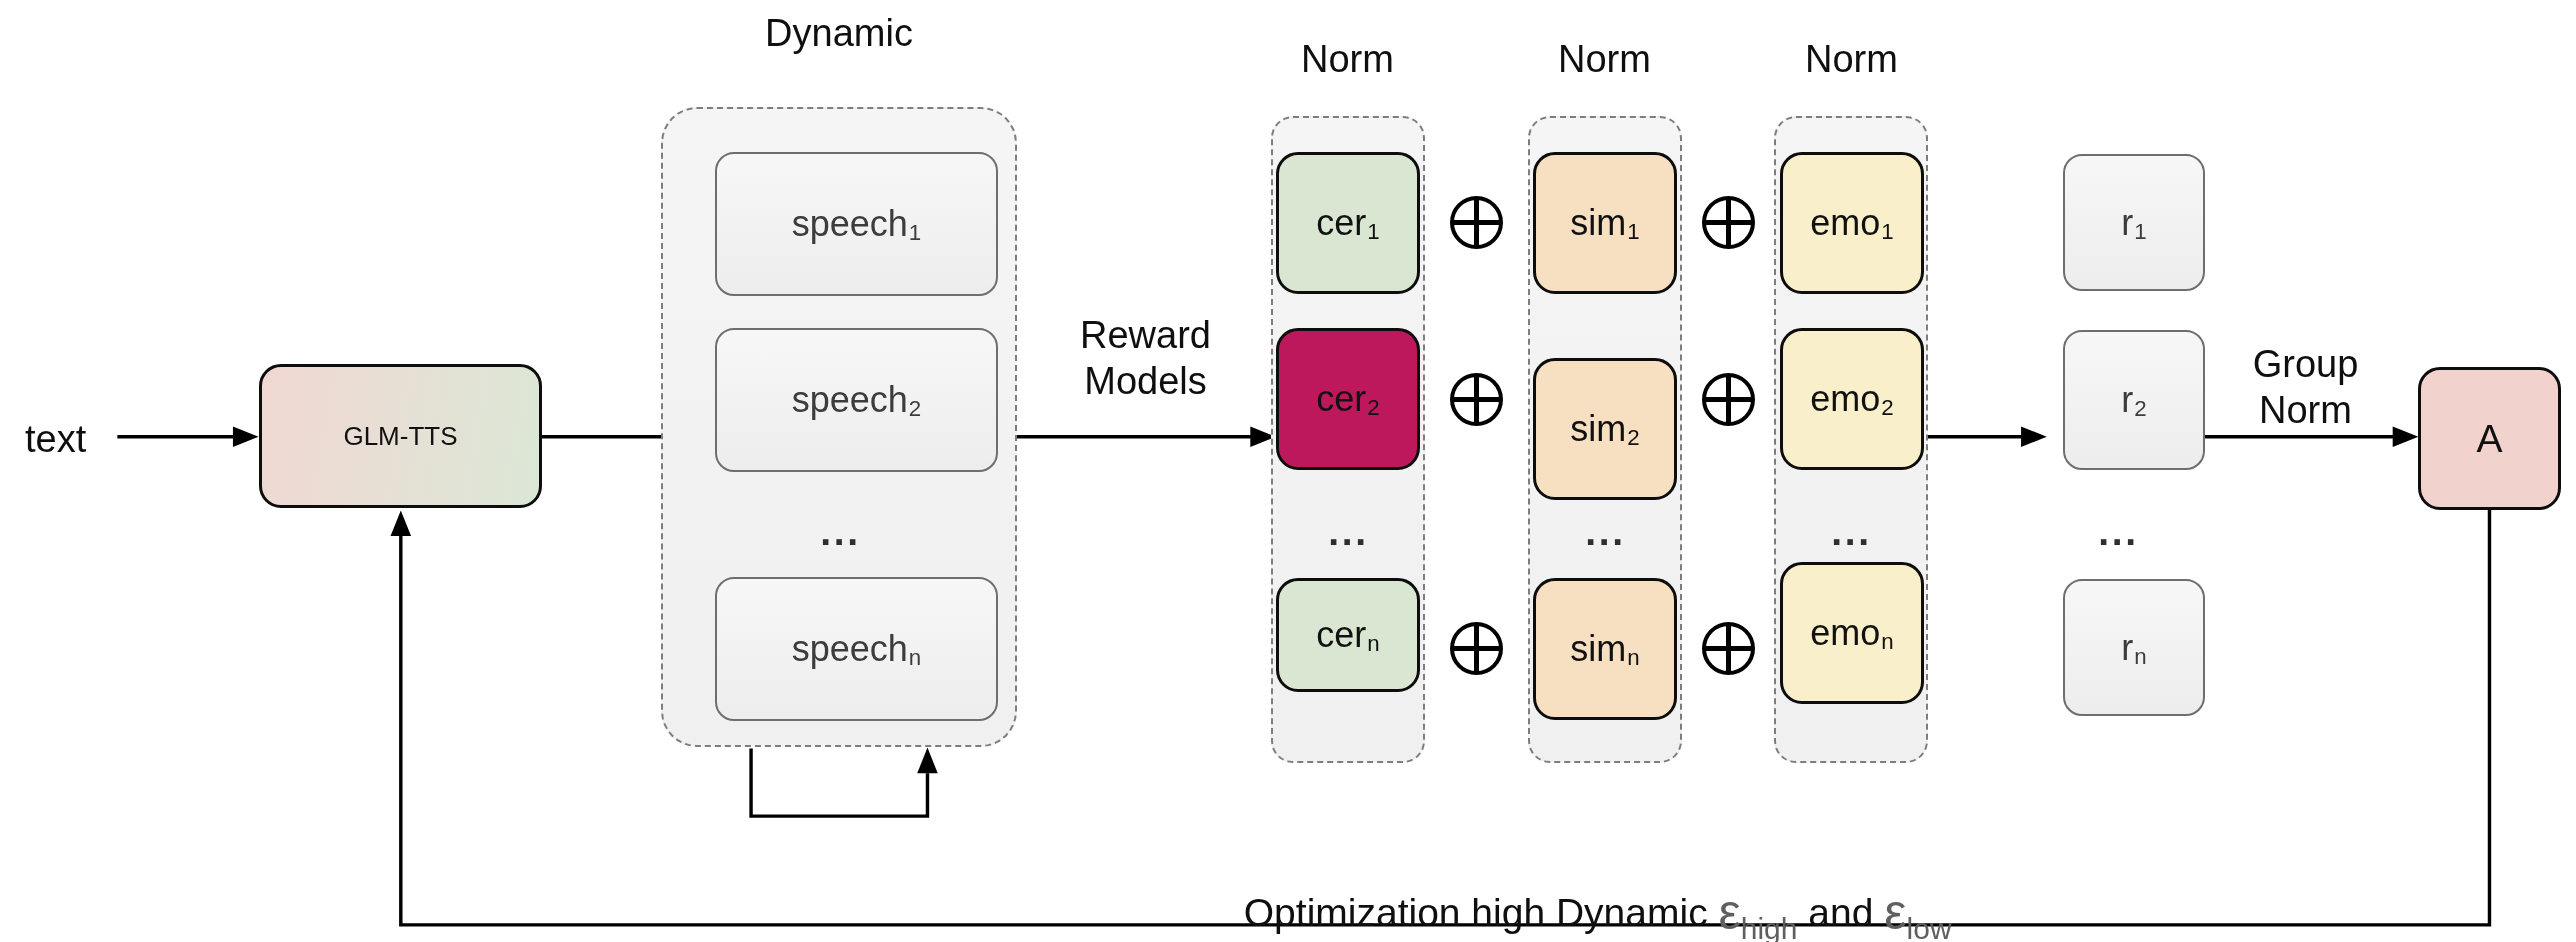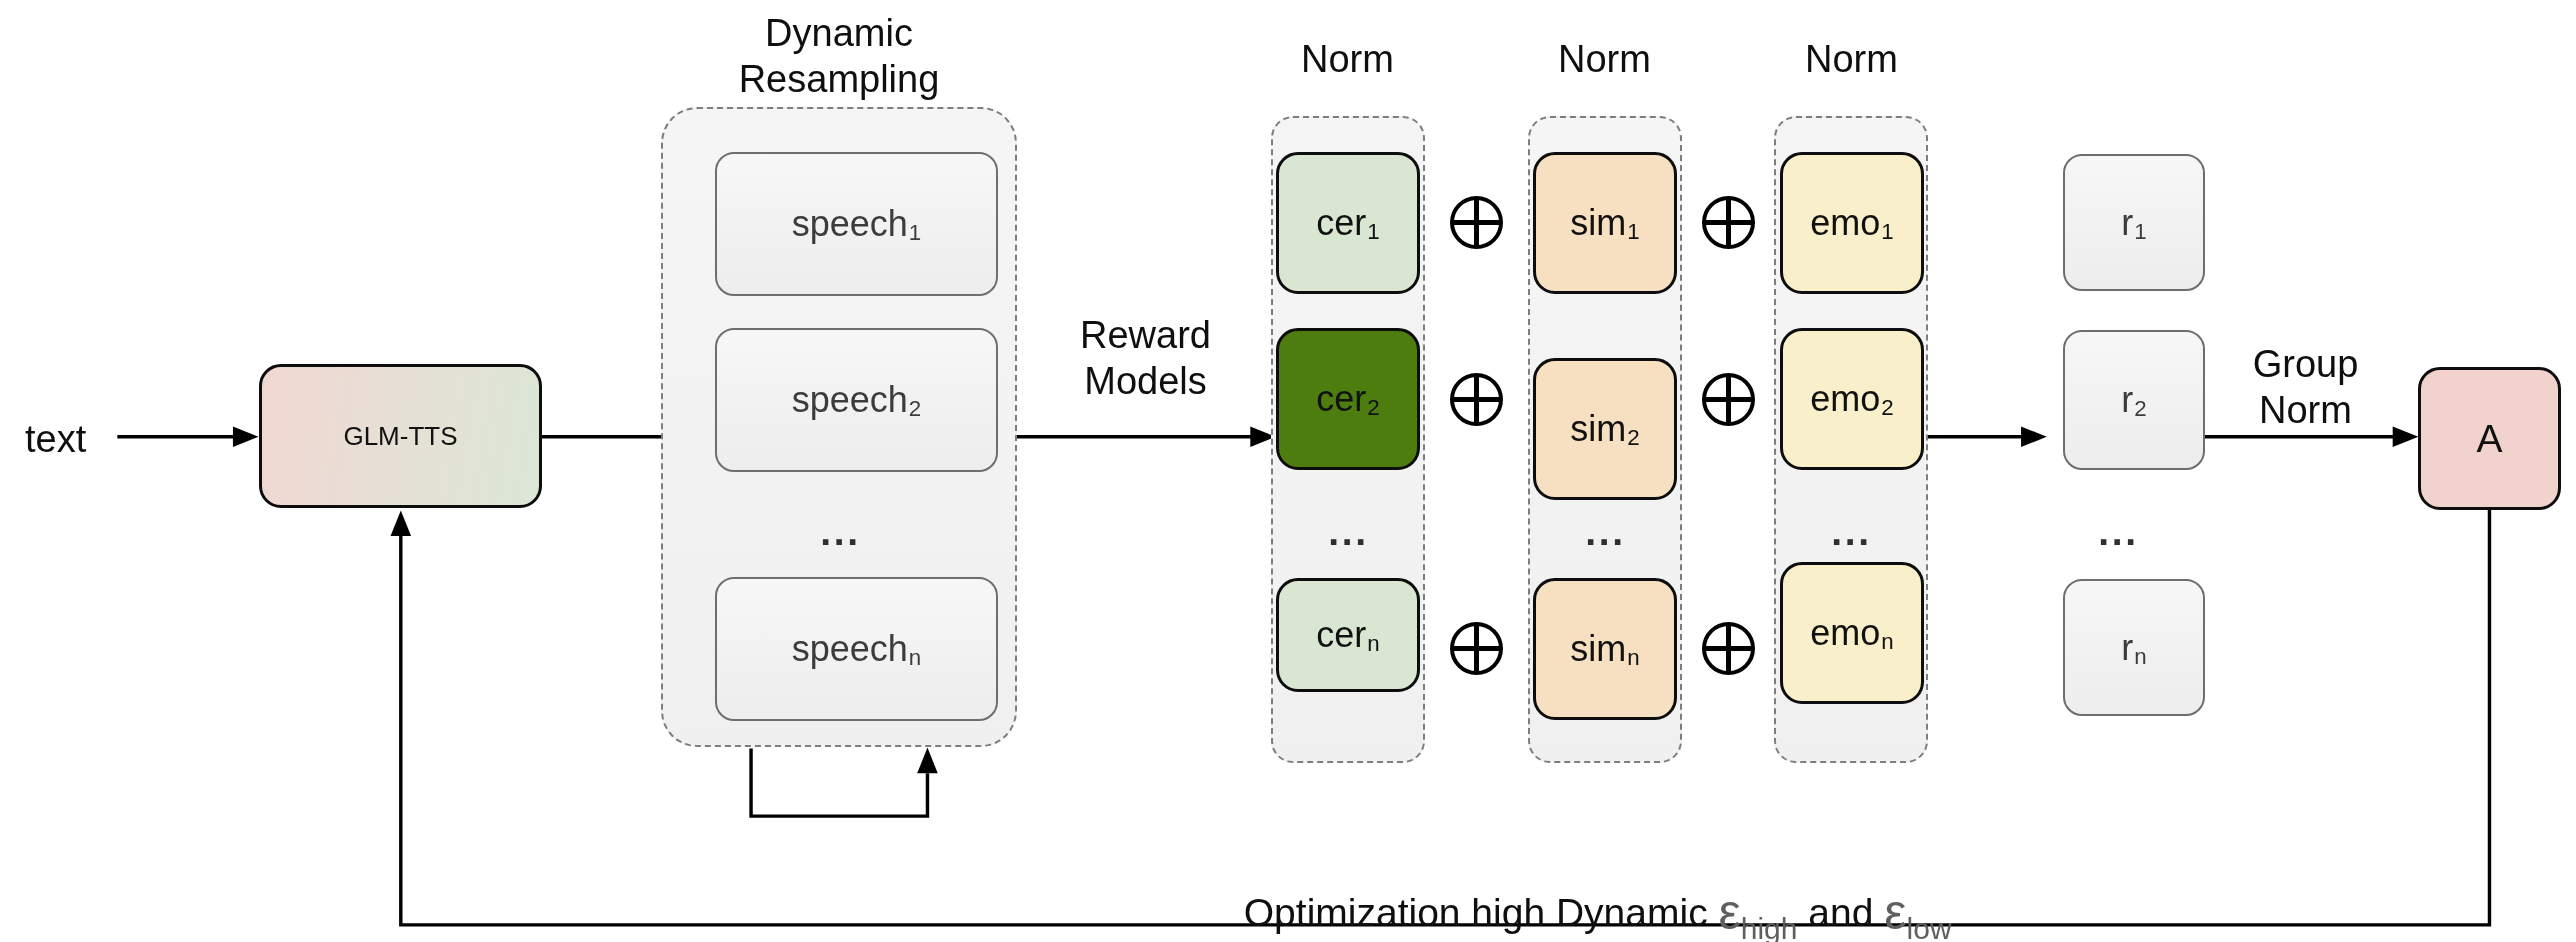--- a/index.html
+++ b/index.html
@@ -73,21 +73,20 @@
 
   <div class="dashed-container resampling-frame" style="left:661px;top:107px;width:356px;height:640px;"></div>
   <div class="dashed-container norm-frame" style="left:1271px;top:116px;width:154px;height:647px;"></div>
   <div class="dashed-container norm-frame" style="left:1528px;top:116px;width:154px;height:647px;"></div>
   <div class="dashed-container norm-frame" style="left:1774px;top:116px;width:154px;height:647px;"></div>
 
   <div class="caption" style="left:8.6px;top:416px;width:94px;">text</div>
 
   <div class="caption" style="left:665px;top:10px;width:348px;">
     <div>Dynamic</div>
-    <div>Resampling</div>
   </div>
 
   <div class="caption" style="left:1262px;top:36px;width:171px;">Norm</div>
   <div class="caption" style="left:1519px;top:36px;width:171px;">Norm</div>
   <div class="caption" style="left:1766px;top:36px;width:171px;">Norm</div>
 
   <div class="caption" style="left:1017px;top:312px;width:257px;">
     <div>Reward</div>
     <div>Models</div>
   </div>
@@ -108,21 +107,21 @@
     <span class="lbl"><span>speech</span><span class="sub">2</span></span>
   </div>
   <div class="box b-gray neutral" style="left:699px;top:577px;width:283px;height:144px;">
     <span class="lbl"><span>speech</span><span class="sub">n</span></span>
   </div>
   <div class="dots" style="left:806px;top:510px;width:69px;">...</div>
 
   <div class="box b-black" style="left: 1276px; top: 152px; width: 144px; height: 142px; background-color: rgb(217, 231, 210);">
     <span class="lbl"><span>cer</span><span class="sub">1</span></span>
   </div>
-  <div class="box b-black" style="left: 1276px; top: 328px; width: 144px; height: 142px; background-color: #4d7c0f;">
+  <div class="box b-black" style="left: 1276px; top: 328px; width: 144px; height: 142px; background-color: #be185d;">
     <span class="lbl"><span>cer</span><span class="sub">2</span></span>
   </div>
   <div class="box b-black" style="left: 1276px; top: 578px; width: 144px; height: 114px; background-color: rgb(217, 231, 210);">
     <span class="lbl"><span>cer</span><span class="sub">n</span></span>
   </div>
   <div class="dots" style="left:1314px;top:510px;width:69px;">...</div>
 
   <div class="box b-black" style="left: 1533px; top: 152px; width: 144px; height: 142px; background-color: rgb(247, 223, 194);">
     <span class="lbl"><span>sim</span><span class="sub">1</span></span>
   </div>

